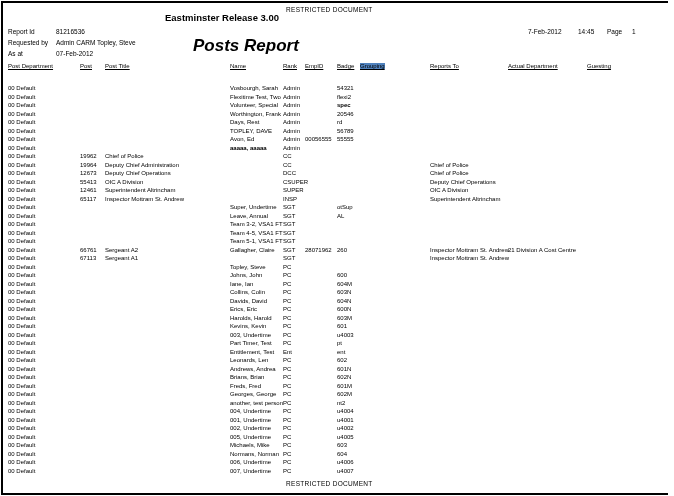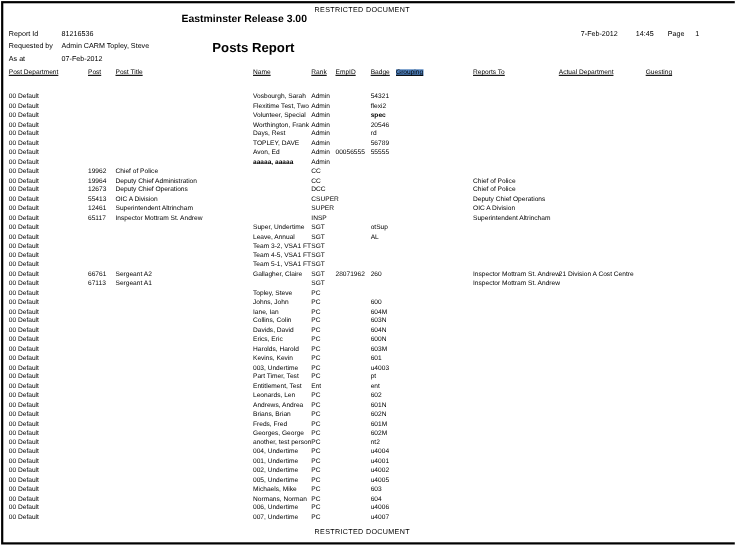--- a/index.html
+++ b/index.html
@@ -2,21 +2,21 @@
 <html><head>
 <meta charset="utf-8">
 <style>
   html,body{margin:0;padding:0;background:#fff;}
   .page{position:relative;width:668px;height:496px;background:#fff;
         font-family:"Liberation Sans",sans-serif;color:#000;overflow:hidden;}
   .frame{position:absolute;left:1px;top:1px;width:668px;height:490px;border:2px solid #000;}
   .abs{position:absolute;white-space:nowrap;}
   .meta{font-size:6.5px;}
   .doc-title{font-size:9.5px;font-weight:bold;}
-  .report-title{font-size:12px;font-weight:bold;}
+  .report-title{font-size:17px;font-weight:bold;font-style:italic;}
   .restricted{font-size:6.5px;letter-spacing:.3px;}
   .thead{position:absolute;left:8px;top:63px;width:658px;display:flex;font-size:6px;}
   .th{text-decoration:underline;white-space:nowrap;overflow:visible;}
   .th.hl{background:#4f81bd;color:#000;text-decoration:underline;}
   .tbody{position:absolute;left:8px;top:84px;width:658px;}
   .row{display:flex;height:8.5px;line-height:8.5px;font-size:6px;}
   .c{white-space:nowrap;overflow:visible;}
   .c0{width:72px;}.c1{width:25px;}.c2{width:125px;}.c3{width:53px;}.c4{width:22px;}
   .c5{width:32px;}.c6{width:23px;}.c7{width:70px;}.c8{width:78px;}.c9{width:79px;}
   .c10{flex:1;}

